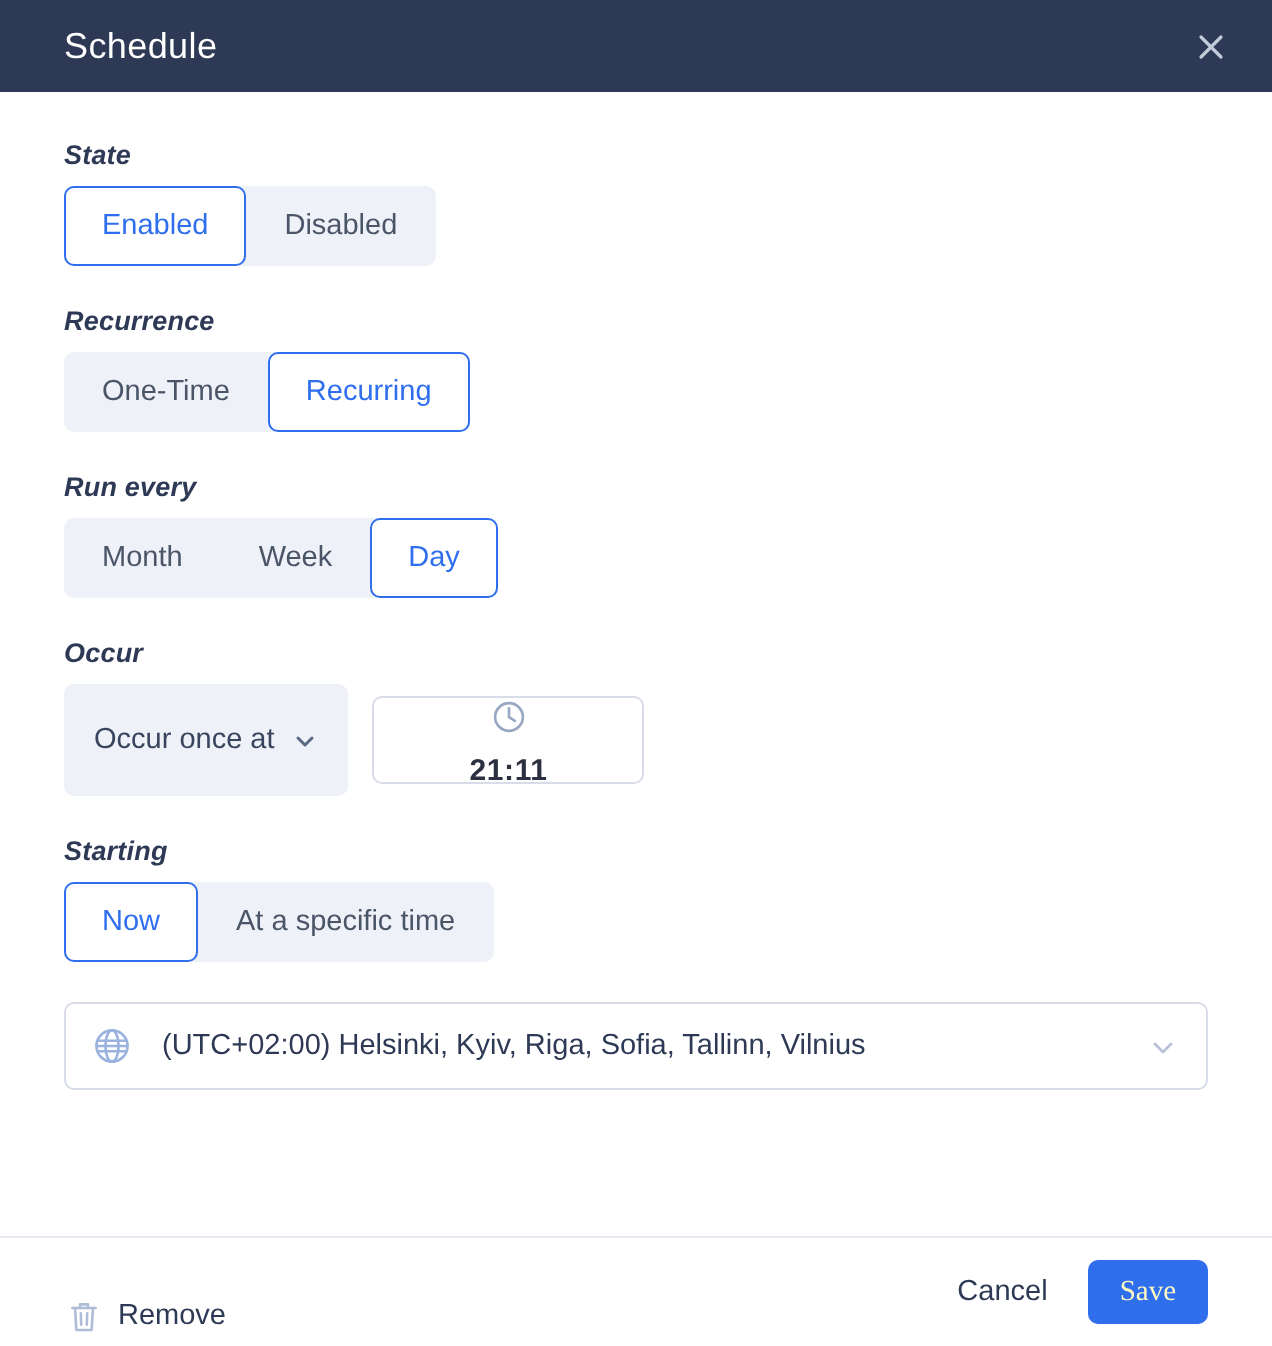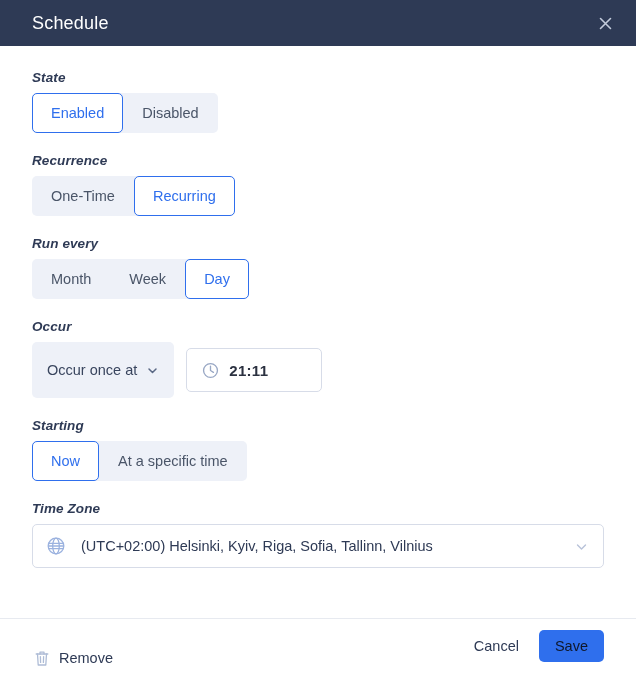--- a/index.html
+++ b/index.html
@@ -119,20 +119,21 @@
     display: inline-flex;
     align-items: center;
     gap: 9px;
     width: 136px;
     height: 44px;
     border: 1px solid #d7dce8;
     border-radius: 5px;
     background: #ffffff;
     padding: 0 14px;
     cursor: text;
+    flex-direction: column;
   }
   .time-value {
     font-size: 15px;
     color: #2b3140;
     font-weight: bold;
     letter-spacing: .3px;
   }
   .clock-icon { color: #98a7c4; display: block; flex-shrink: 0; }
 
   
@@ -191,28 +192,28 @@
     font-size: 14.5px;
     color: #2e3a55;
     cursor: pointer;
     background: none;
     border: none;
     font-family: inherit;
     padding: 6px 4px;
   }
   .save-btn {
     background: #2f6fed;
-    color: #0f172a;
+    color: #fef9c3;
     font-size: 14.5px;
     border: none;
     border-radius: 5px;
     height: 32px;
     padding: 0 16px;
     cursor: pointer;
-    font-family: Liberation Sans, sans-serif;
+    font-family: Liberation Serif, serif;
   }
 </style>
 </head>
 <body>
 
 <div class="dialog">
 
   <div class="dialog-header">
     <div class="dialog-title">Schedule</div>
     <div class="close-btn">
@@ -270,21 +271,20 @@
 
     <div class="field">
       <div class="field-label">Starting</div>
       <div class="segmented">
         <div class="segment selected">Now</div>
         <div class="segment">At a specific time</div>
       </div>
     </div>
 
     <div class="field">
-      <div class="field-label">Time Zone</div>
       <div class="tz-select">
         <svg class="globe-icon" width="22" height="22" viewBox="0 0 22 22" fill="none" stroke="currentColor" stroke-width="1.3">
           <circle cx="11" cy="11" r="7.8"></circle>
           <ellipse cx="11" cy="11" rx="3.3" ry="7.8"></ellipse>
           <path d="M3.5 8.4 L18.5 8.4 M3.2 11 L18.8 11 M3.5 13.6 L18.5 13.6"></path>
         </svg>
         <span class="tz-text">(UTC+02:00) Helsinki, Kyiv, Riga, Sofia, Tallinn, Vilnius</span>
         <svg class="chev-tz" width="15" height="15" viewBox="0 0 15 15" fill="none" stroke="currentColor" stroke-width="1.4" stroke-linecap="round" stroke-linejoin="round">
           <path d="M3.5 6 L7.5 10 L11.5 6"></path>
         </svg>

